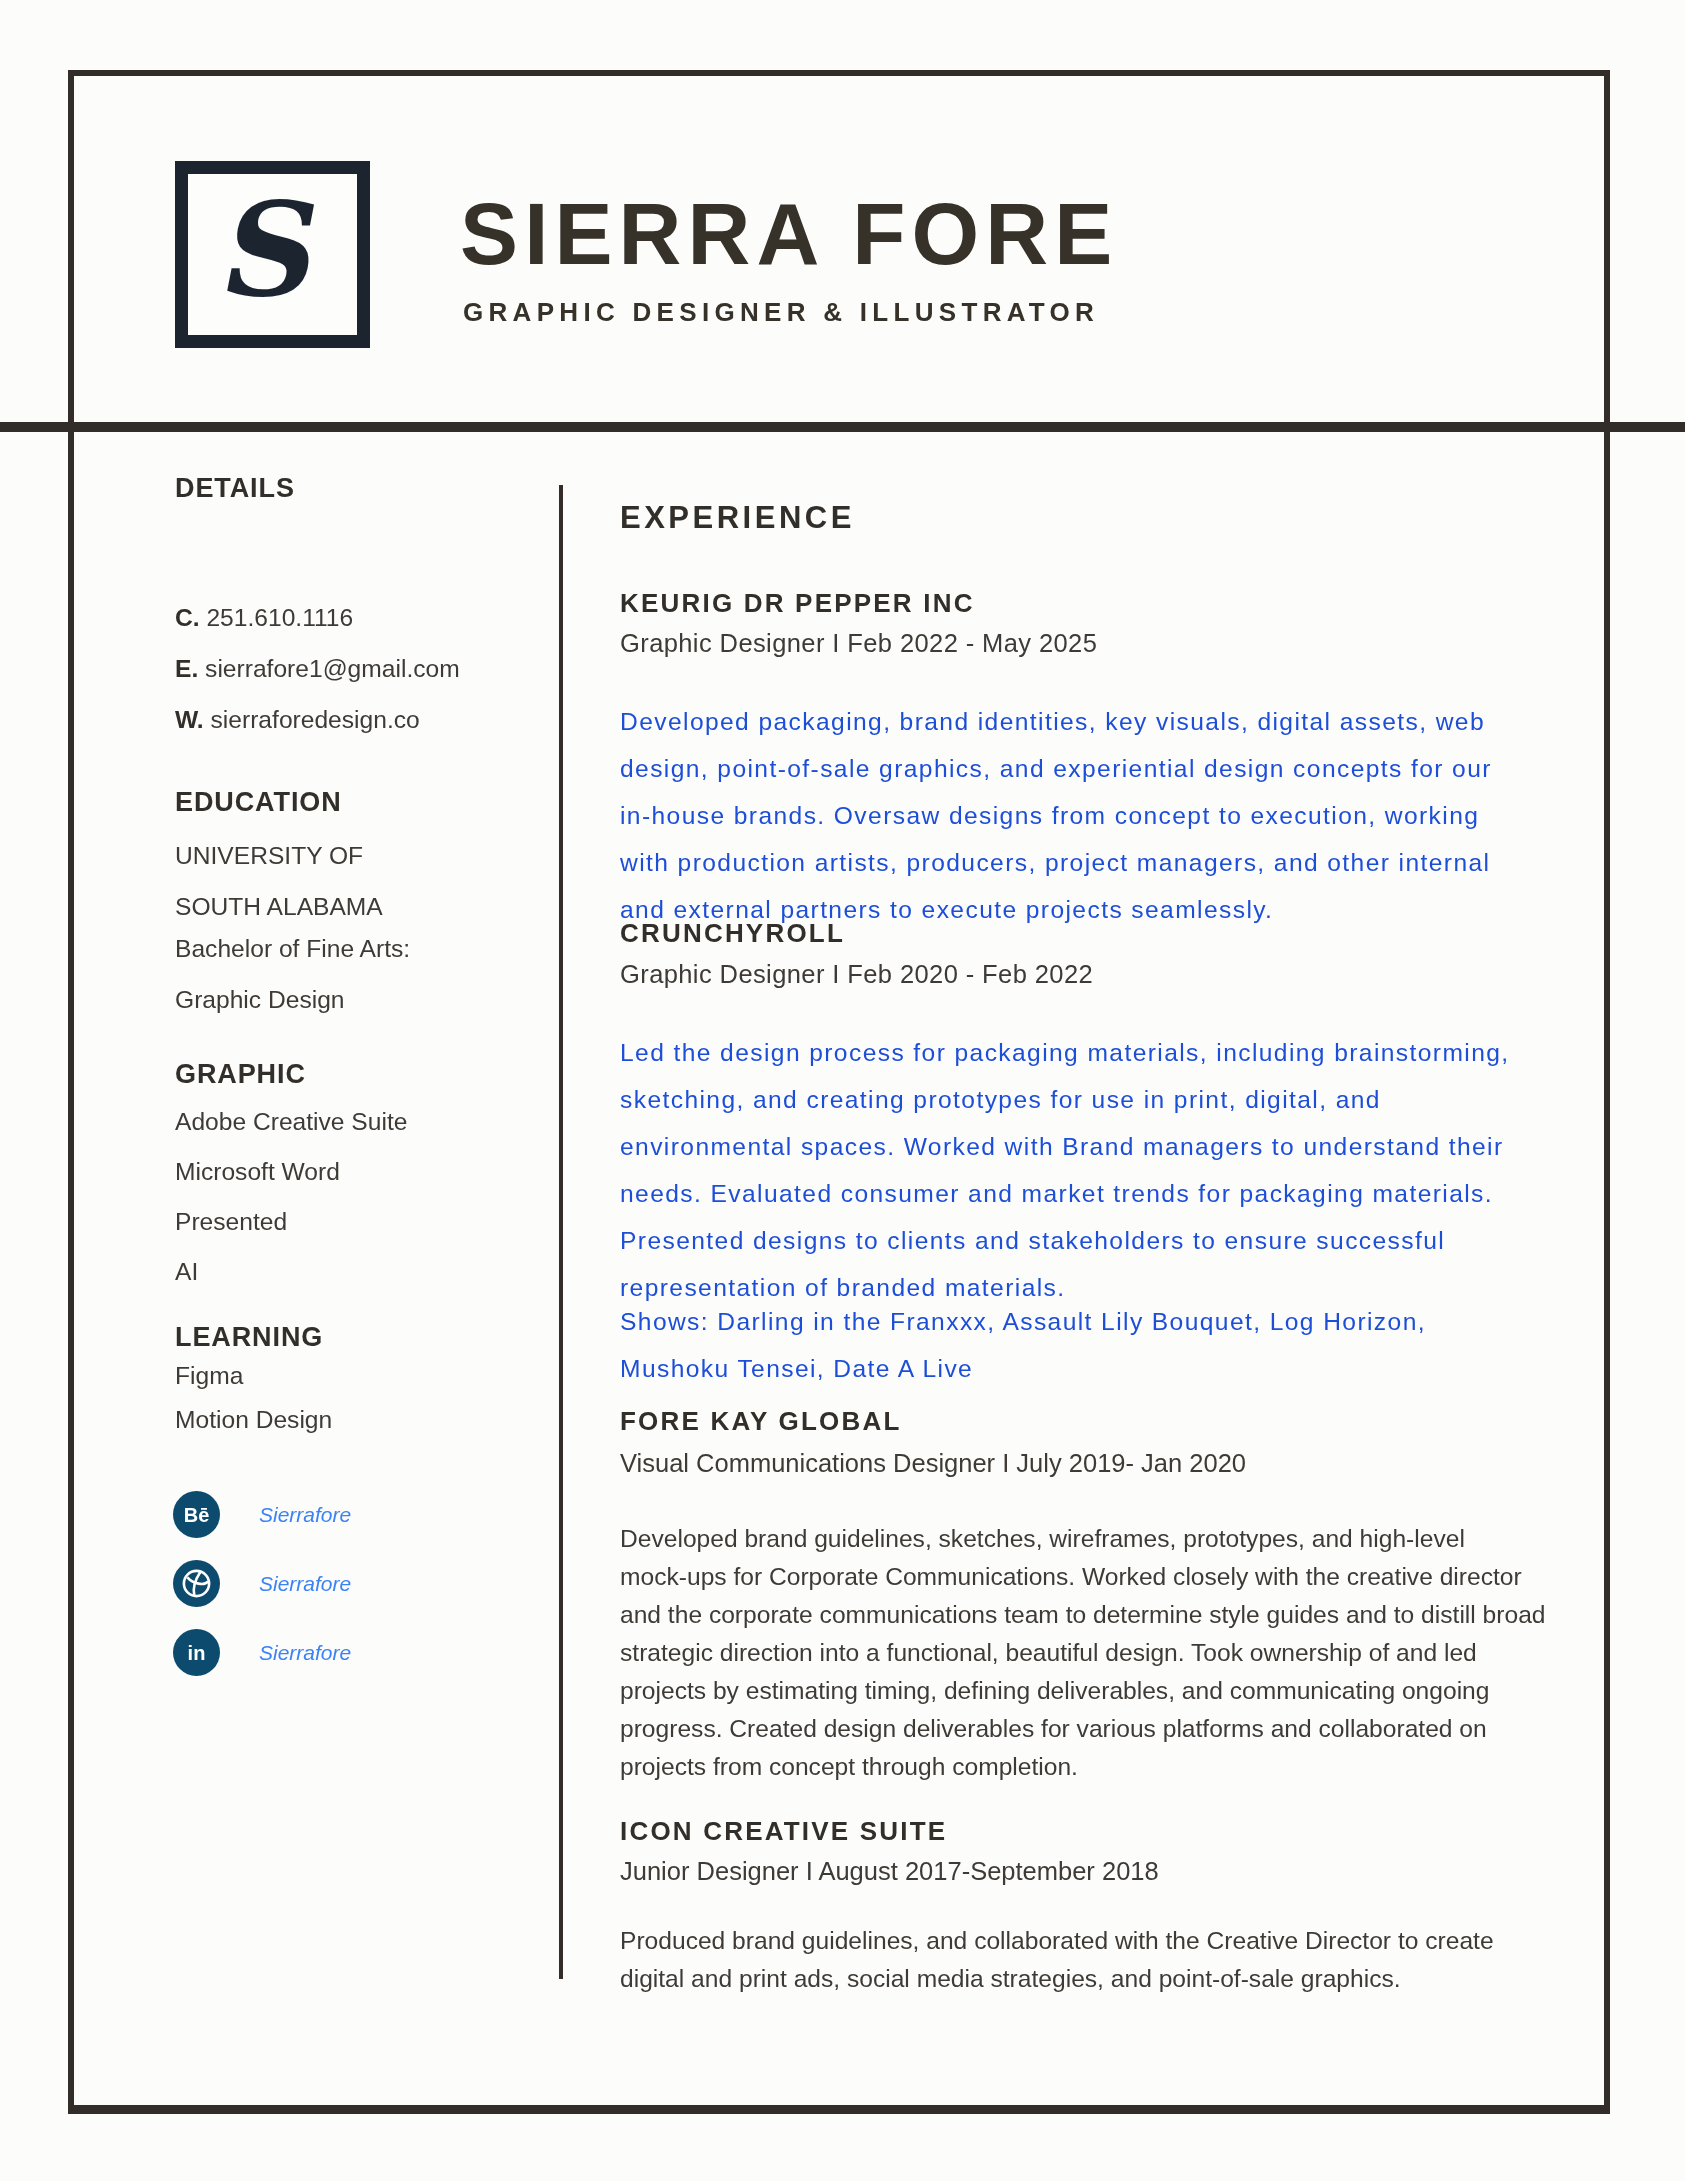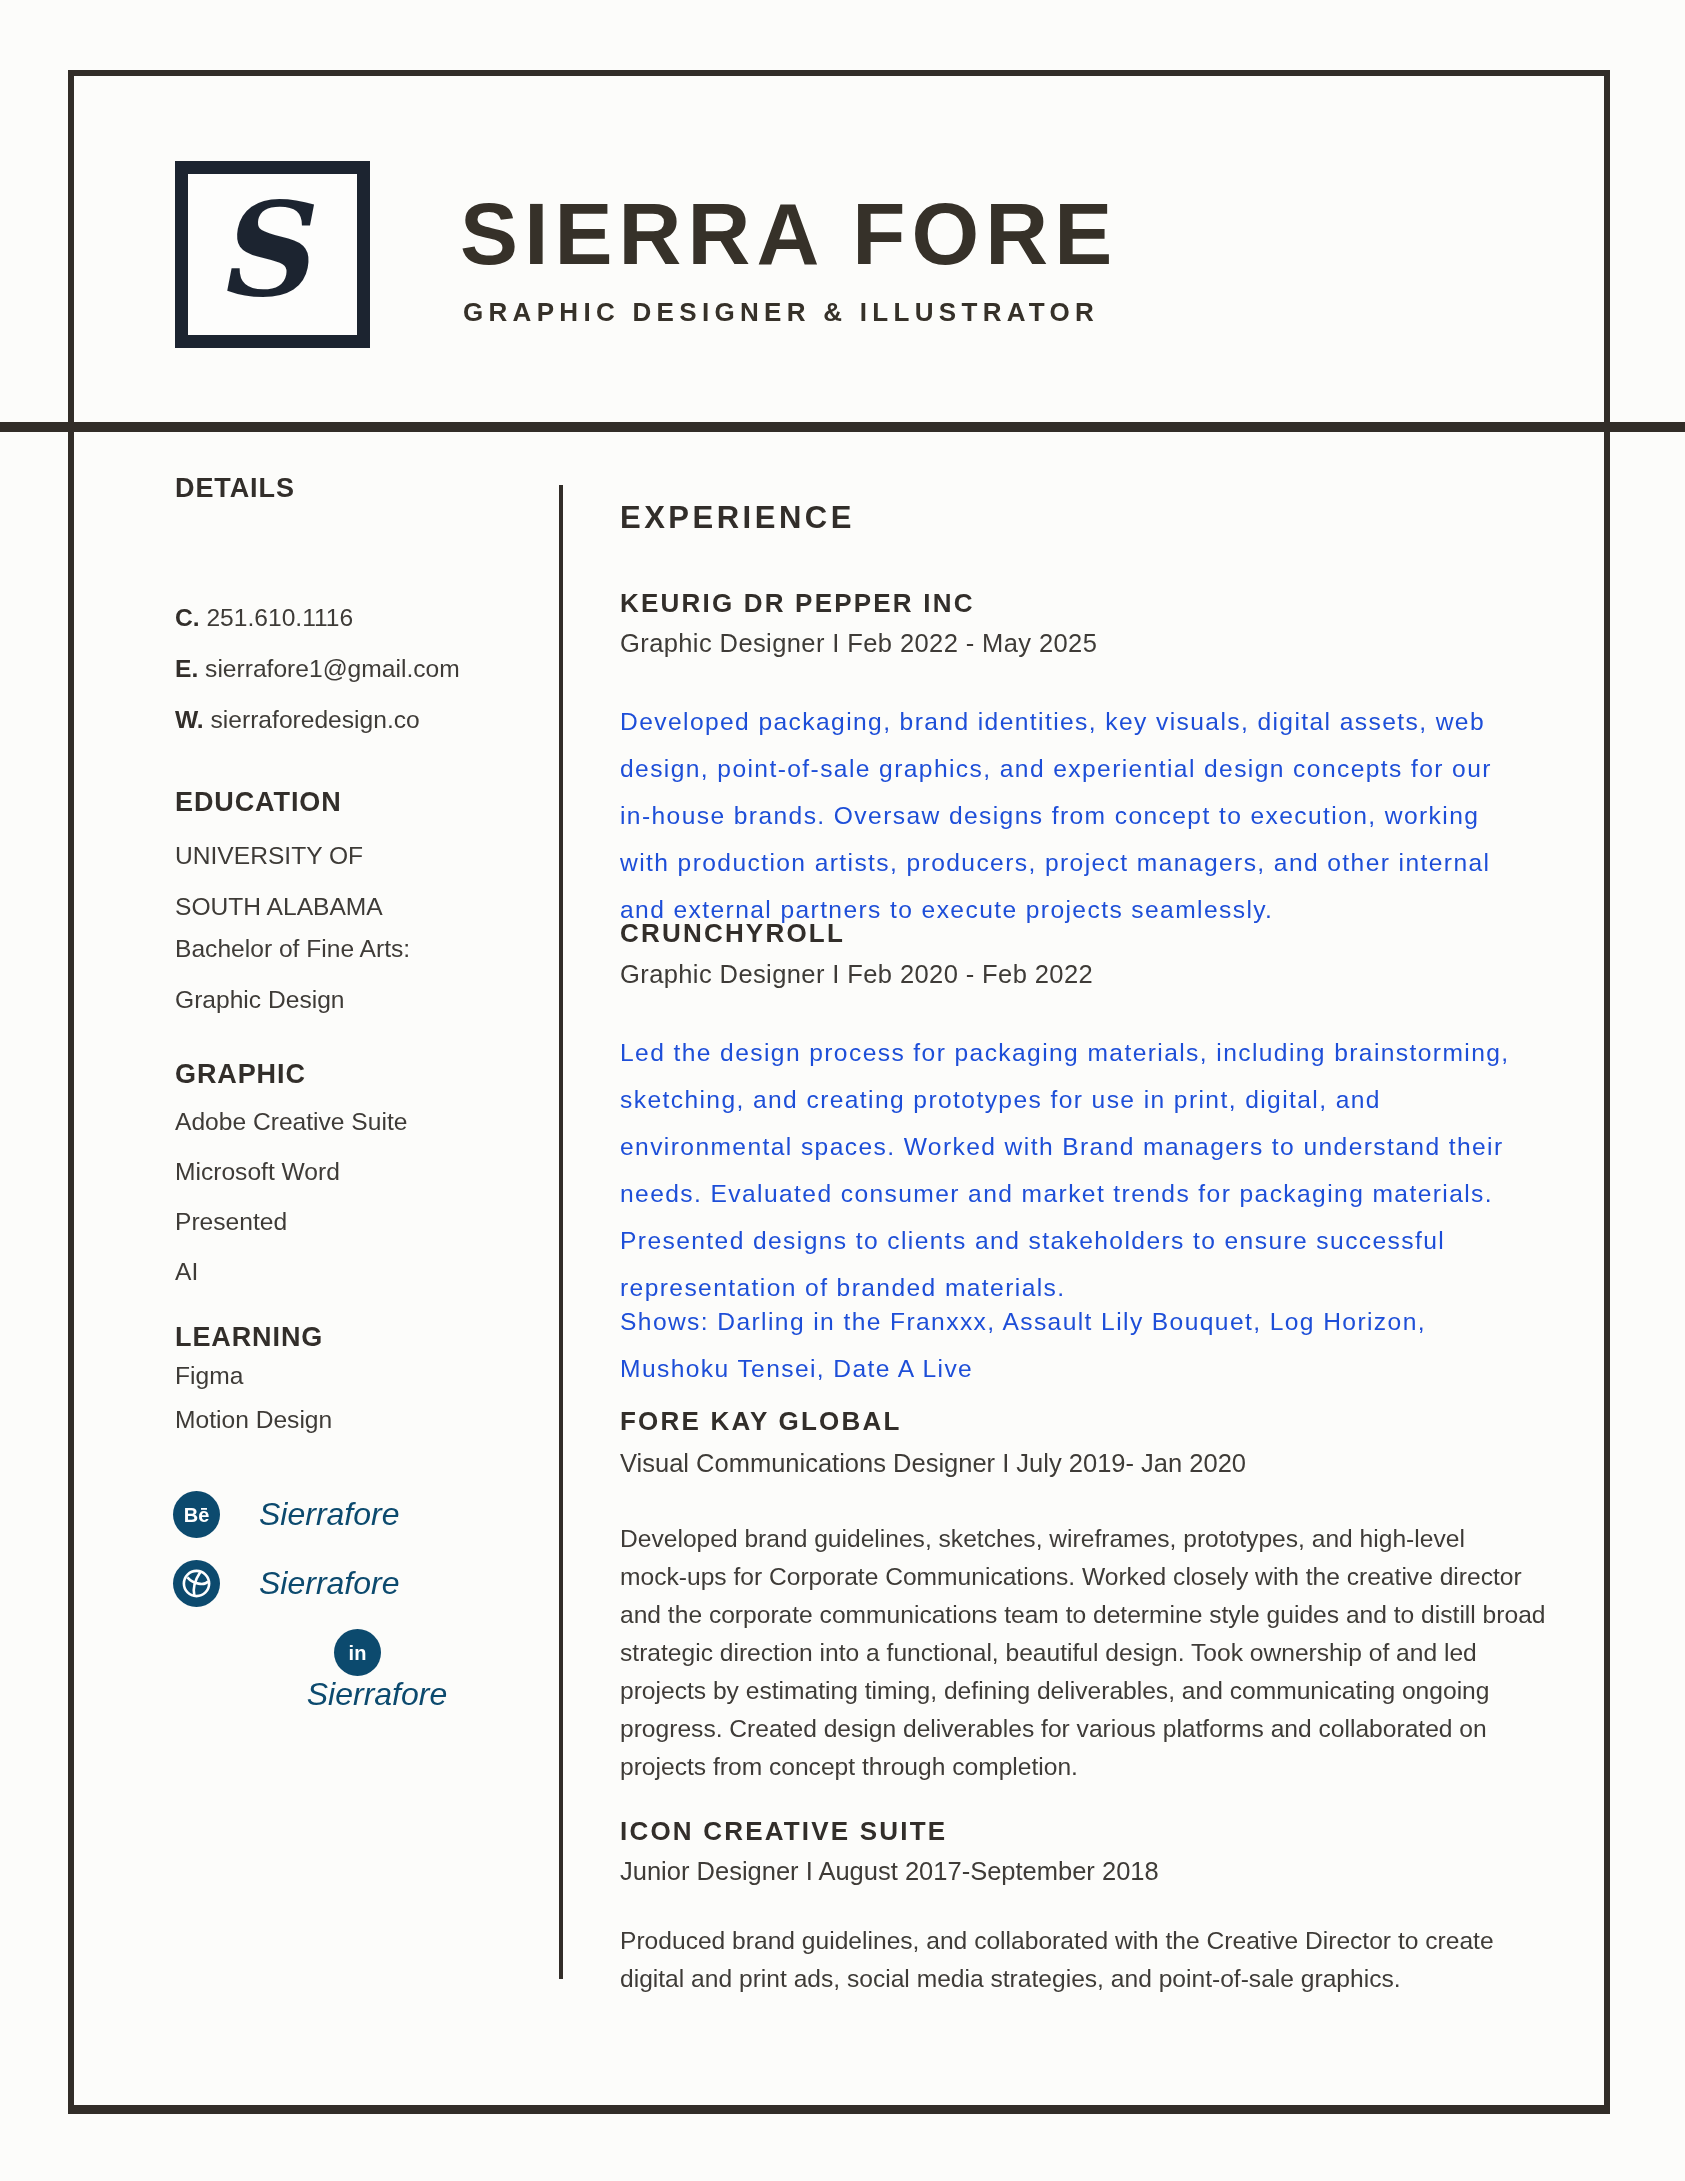--- a/index.html
+++ b/index.html
@@ -58,21 +58,21 @@
   .skills-block{top:1097px;line-height:50px;}
   .learning-block{top:1354px;line-height:44px;}
 
   .social-row{left:173px;width:369px;height:47px;display:flex;align-items:center;}
   .social-circle{
     width:47px;height:47px;border-radius:50%;background:#0c4a6e;
     display:flex;align-items:center;justify-content:center;flex:0 0 47px;
   }
   .social-glyph{color:#ffffff;font-weight:700;font-size:20px;letter-spacing:0;line-height:1;}
   .social-handle{
-    margin-left:39px;font-style:italic;font-size:32px;color:#0c4a6e;
+    margin-left:39px;font-style:italic;font-size:21px;color:#3b82f6;
     font-family:"Liberation Sans", sans-serif;
   }
 
   
   .exp-heading{
     left:620px;top:500px;font-size:31px;font-weight:700;letter-spacing:3.5px;color:#322e2a;white-space:pre;
   }
   .job-company{
     left:620px;font-size:26px;font-weight:700;letter-spacing:2.2px;color:#322e2a;white-space:pre;
   }
@@ -133,21 +133,21 @@
   <div class="social-circle">
     <svg width="47" height="47" viewBox="0 0 54 54">
       <circle cx="27" cy="27" r="14.5" fill="none" stroke="#ffffff" stroke-width="3"></circle>
       <path d="M16.5 20 C23 27.5 36 30 40.5 24.5" fill="none" stroke="#ffffff" stroke-width="3"></path>
       <path d="M31.5 13.5 C26 22 22.5 33 24.5 41" fill="none" stroke="#ffffff" stroke-width="3"></path>
     </svg>
   </div>
   <span class="social-handle">Sierrafore</span>
 </div>
 
-<div class="abs social-row" style="top:1629px;flex-direction:column;">
+<div class="abs social-row" style="top:1629px;">
   <div class="social-circle">
     <span class="social-glyph">in</span>
   </div>
   <span class="social-handle">Sierrafore</span>
 </div>
 
 <div class="abs exp-heading">EXPERIENCE</div>
 
 <div class="abs job-company" style="top:588px;">KEURIG DR PEPPER INC</div>
 <div class="abs job-meta" style="top:629px;">Graphic Designer I Feb 2022 - May 2025</div>

